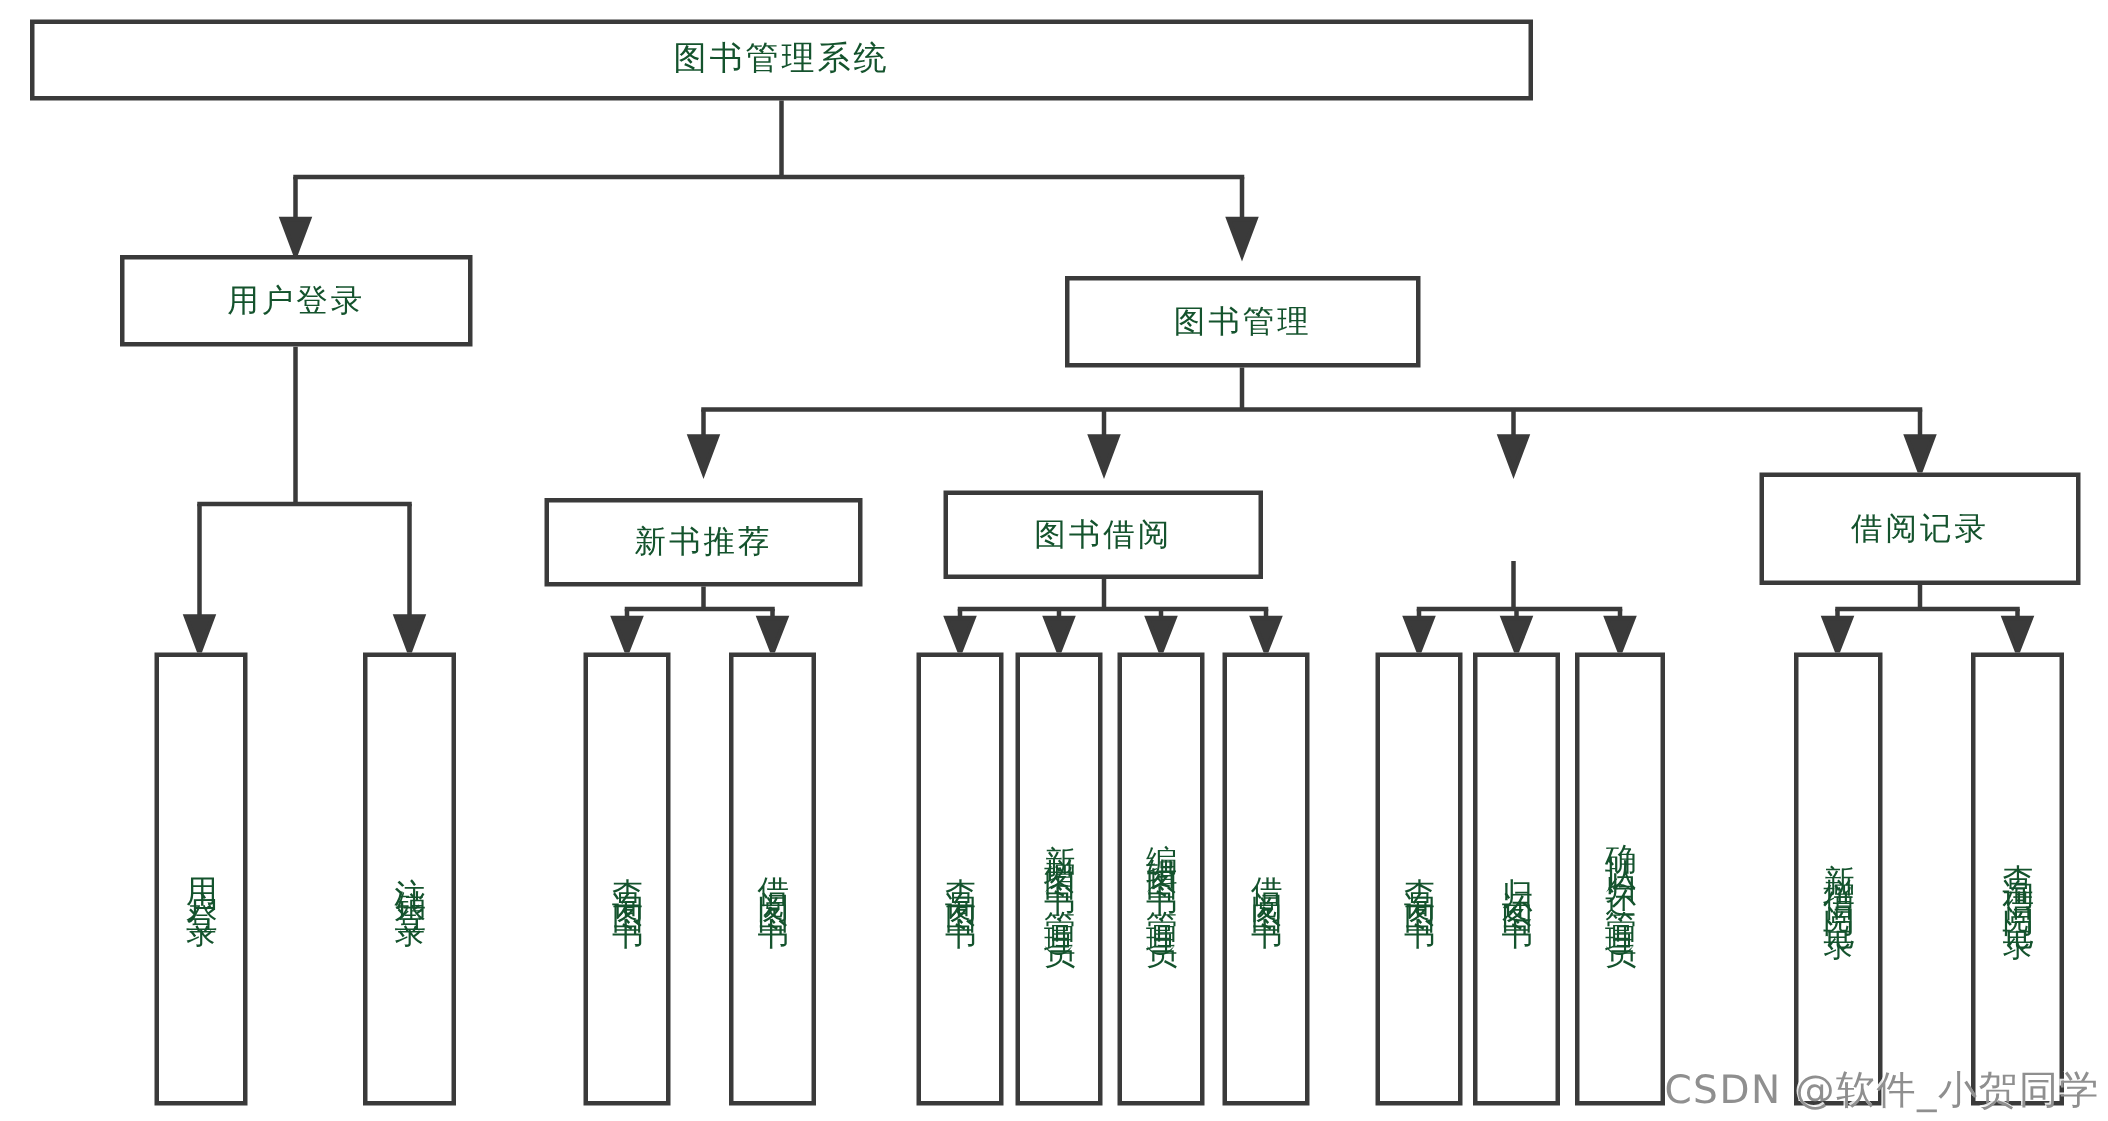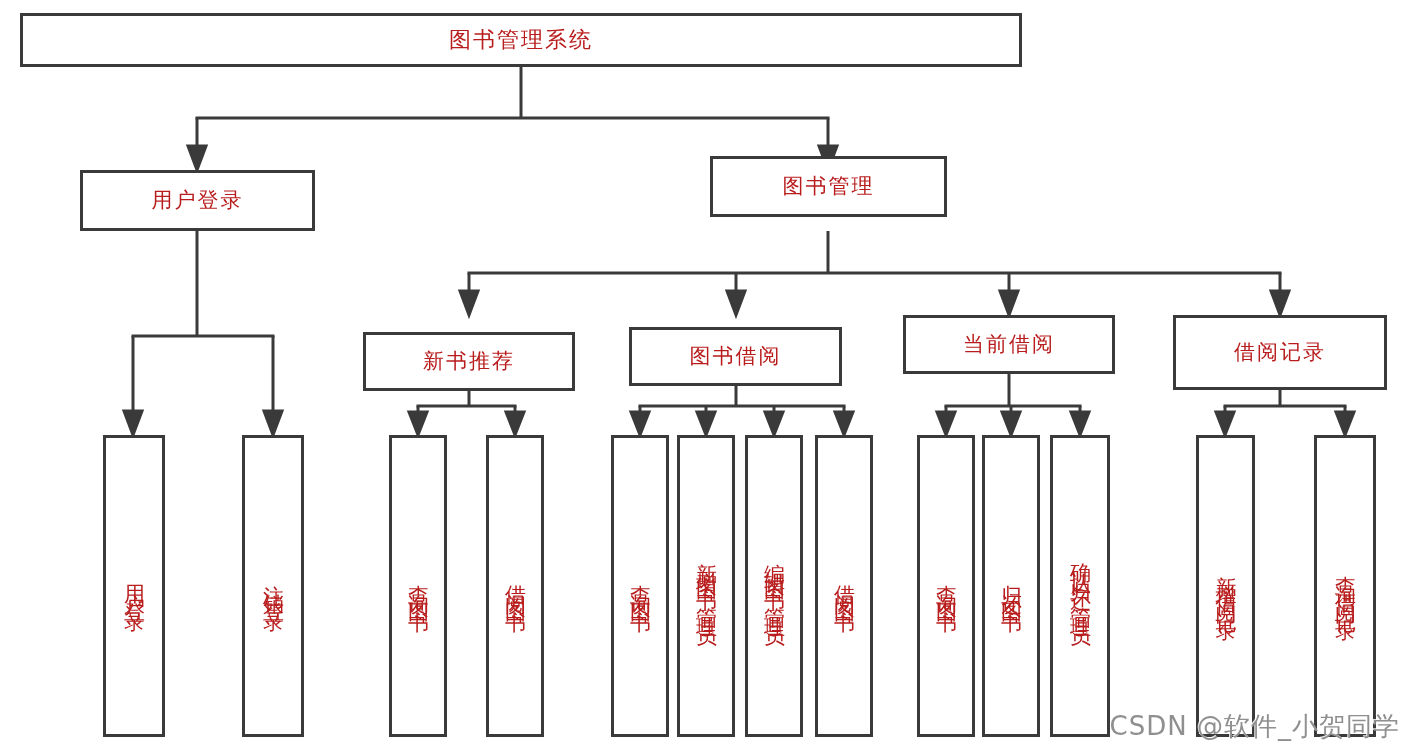--- a/index.html
+++ b/index.html
@@ -18,21 +18,21 @@
     pointer-events: none;
   }
   .node {
     position: absolute;
     box-sizing: border-box;
     border: 3px solid #3a3a3a;
     background: #ffffff;
     display: flex;
     align-items: center;
     justify-content: center;
-    color: #b91c1c;
+    color: #14532d;
   }
   .node.h .lbl {
     font-size: 21px;
     letter-spacing: 2px;
     white-space: nowrap;
     line-height: 1;
   }
   .node.root .lbl { font-size: 22px; }
   .node.v .lbl {
     writing-mode: vertical-rl;
@@ -122,32 +122,29 @@
     </g>
   </svg>
 
   <div class="node h root" style="left:20px; top:13px; width:1002px; height:54px">
     <span class="lbl">图书管理系统</span>
   </div>
 
   <div class="node h" style="left:80px; top:170px; width:235px; height:61px">
     <span class="lbl">用户登录</span>
   </div>
-  <div class="node h" style="left:710px; top:156px; width:237px; height:61px">
+  <div class="node h" style="left:710px; top:184px; width:237px; height:61px">
     <span class="lbl">图书管理</span>
   </div>
 
   <div class="node h" style="left:363px; top:332px; width:212px; height:59px">
     <span class="lbl">新书推荐</span>
   </div>
   <div class="node h" style="left:629px; top:327px; width:213px; height:59px">
     <span class="lbl">图书借阅</span>
-  </div>
-  <div class="node h" style="left:903px; top:315px; width:212px; height:59px">
-    <span class="lbl">当前借阅</span>
   </div>
   <div class="node h" style="left:1173px; top:315px; width:214px; height:75px">
     <span class="lbl">借阅记录</span>
   </div>
 
   <div class="node v" style="left:103px; top:435px; width:62px; height:302px">
     <span class="lbl">用户登录</span>
   </div>
   <div class="node v" style="left:242px; top:435px; width:62px; height:302px">
     <span class="lbl">注销登录</span>

